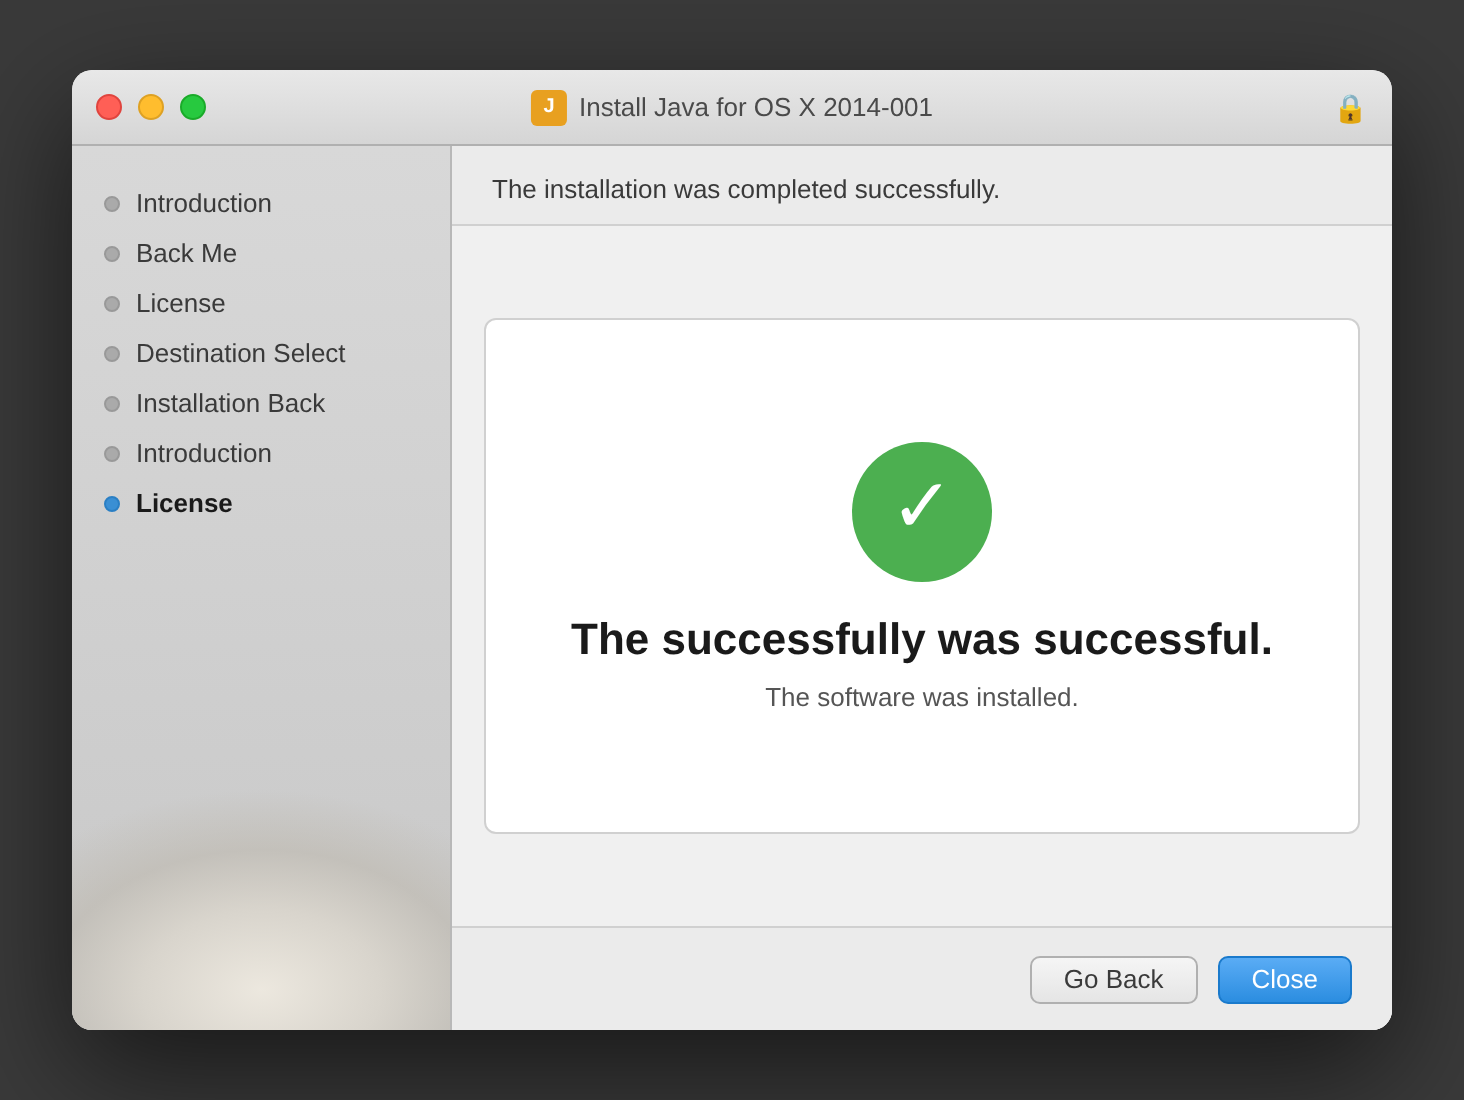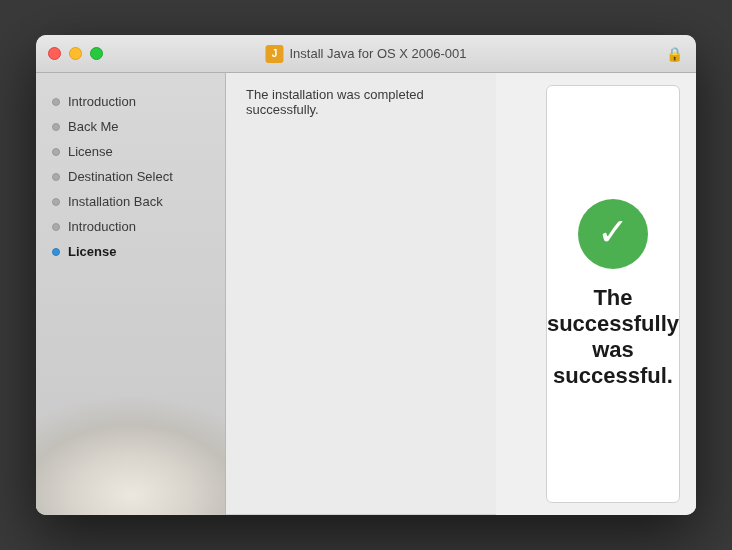--- a/index.html
+++ b/index.html
@@ -161,21 +161,21 @@
 
     .dot-blue {
       background: #3a8fd4;
       border: 1px solid #2a7fc4;
     }
 
     
     .main-panel {
       flex: 1;
       display: flex;
-      flex-direction: row;
+      flex-direction: column;
       background: #f0f0f0;
       gap: 34px;
     }
 
     .top-message {
       padding: 14px 20px 10px 20px;
       font-size: 13px;
       color: #3a3a3a;
       background: #ebebeb;
       border-bottom: 1px solid #d0d0d0;
@@ -267,21 +267,21 @@
   <div class="titlebar">
     <div class="traffic-lights">
       <div class="traffic-light tl-close"></div>
       <div class="traffic-light tl-minimize"></div>
       <div class="traffic-light tl-maximize"></div>
     </div>
     <div class="titlebar-title">
       <div class="java-icon">
         <span>J</span>
       </div>
-      <span>Install Java for OS X 2006-001</span>
+      <span>Install Java for OS X 2014-001</span>
     </div>
     <div class="lock-icon">🔒</div>
   </div>
 
   <div class="content">
 
     <div class="sidebar">
       <div class="sidebar-bowl"></div>
 
       <div class="sidebar-item">
@@ -317,17 +317,22 @@
     <div class="main-panel">
       <div class="top-message">
         <span>The installation was completed successfully.</span>
       </div>
 
       <div class="success-area">
         <div class="check-circle">
           <span class="check-mark">✓</span>
         </div>
         <div class="success-title">The successfully was successful.</div>
-      </div>
-
+        <div class="success-subtitle">The software was installed.</div>
+      </div>
+
+      <div class="bottom-bar">
+        <button class="btn btn-secondary">Go Back</button>
+        <button class="btn btn-primary">Close</button>
+      </div>
     </div>
   </div>
 </div>
 
 </body></html>

